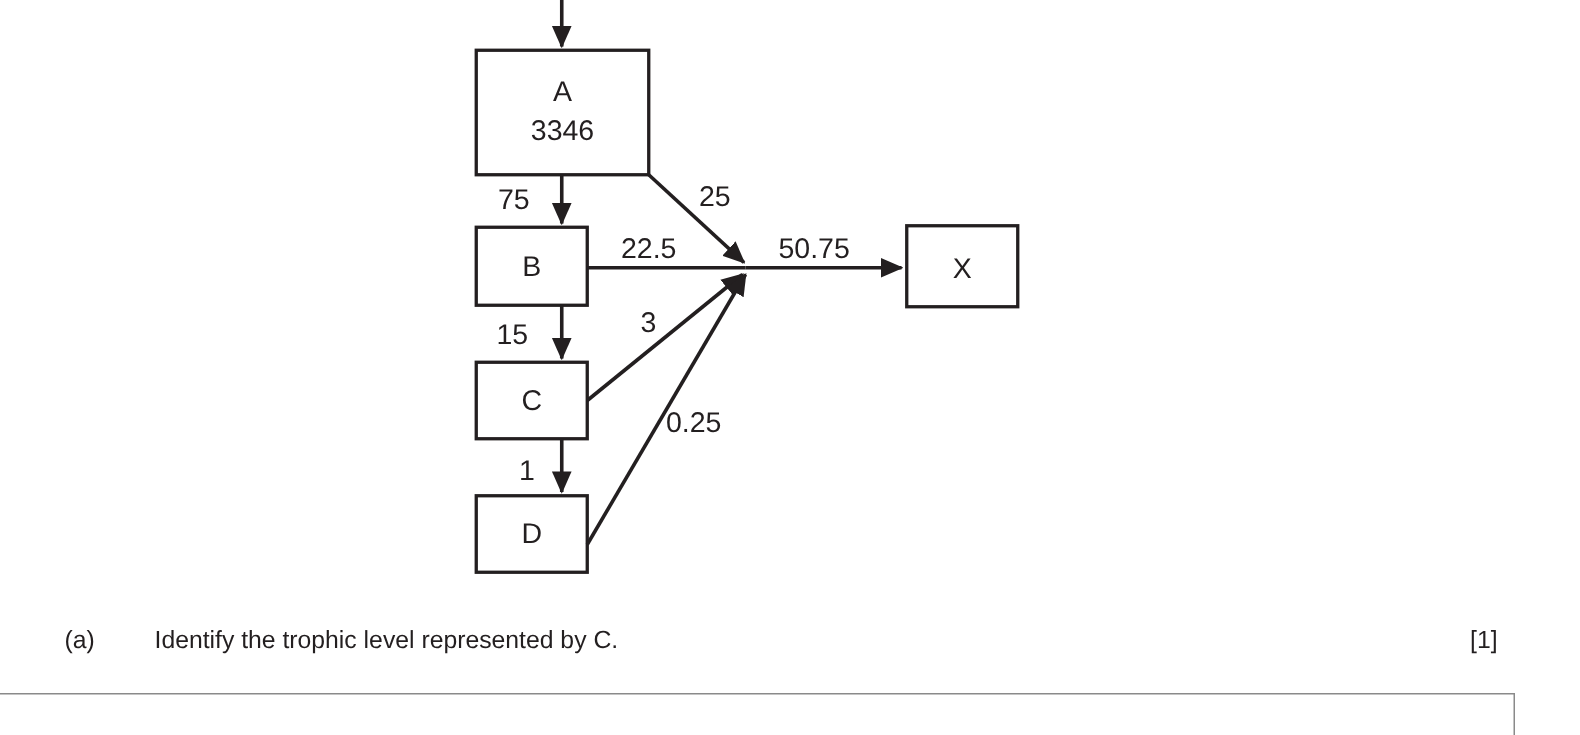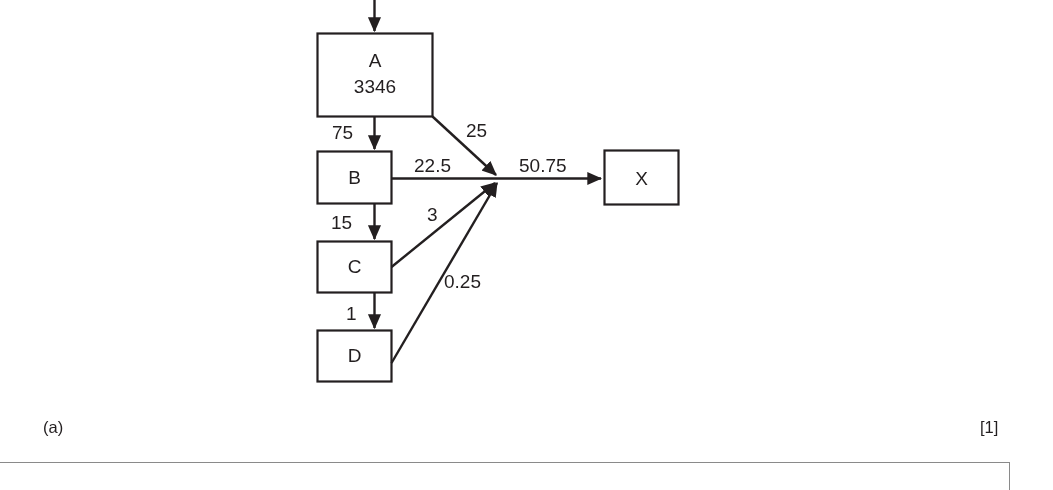--- a/index.html
+++ b/index.html
@@ -148,18 +148,19 @@
 
     <rect class="dbox" x="317.5" y="330.5" width="74" height="51"></rect>
     <text class="box-label" x="354.5" y="362">D</text>
 
     <line class="dline" x1="391.5" y1="363" x2="497" y2="183" marker-end="url(#arrowFilled)"></line>
     <text class="svg-label" x="444" y="288">0.25</text>
   </svg>
 
   <div class="qrow">
     <span class="q-letter">(a)</span>
+    <span class="q-text">Identify the trophic level represented by C.</span>
     <span class="q-marks">[1]</span>
   </div>
 
   <div id="answer-box"></div>
 
 </div>
 
 </body></html>

